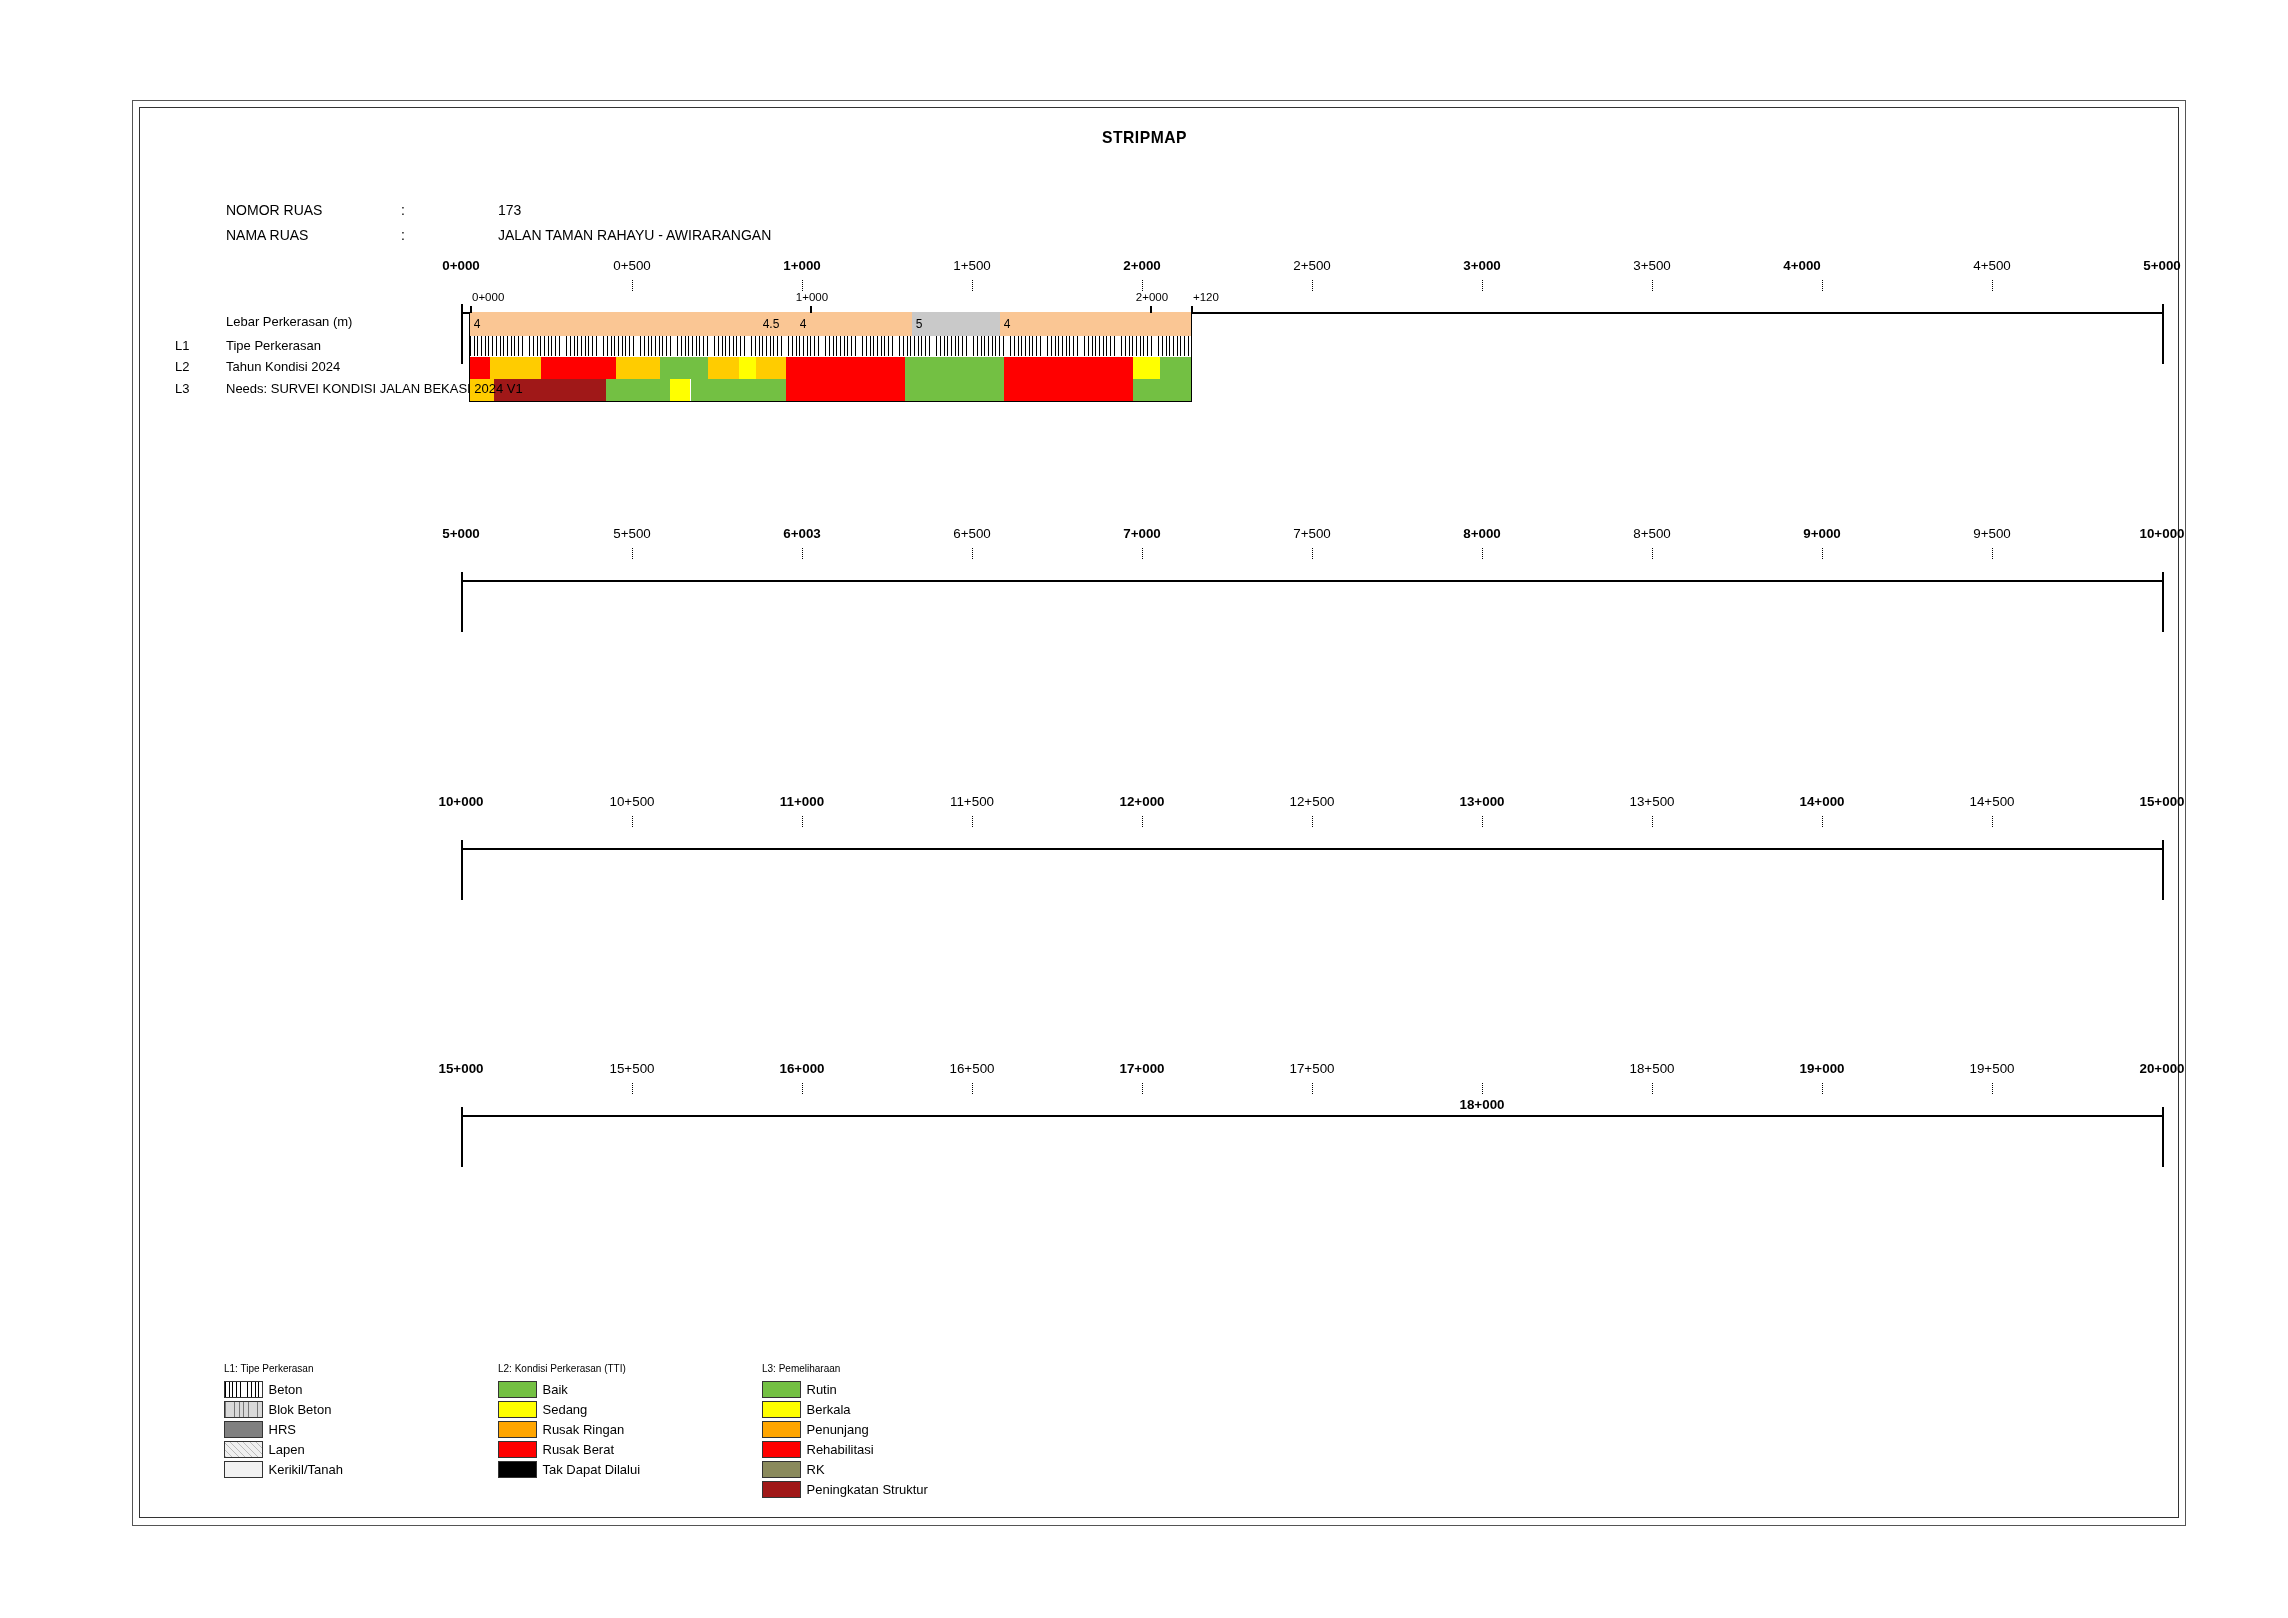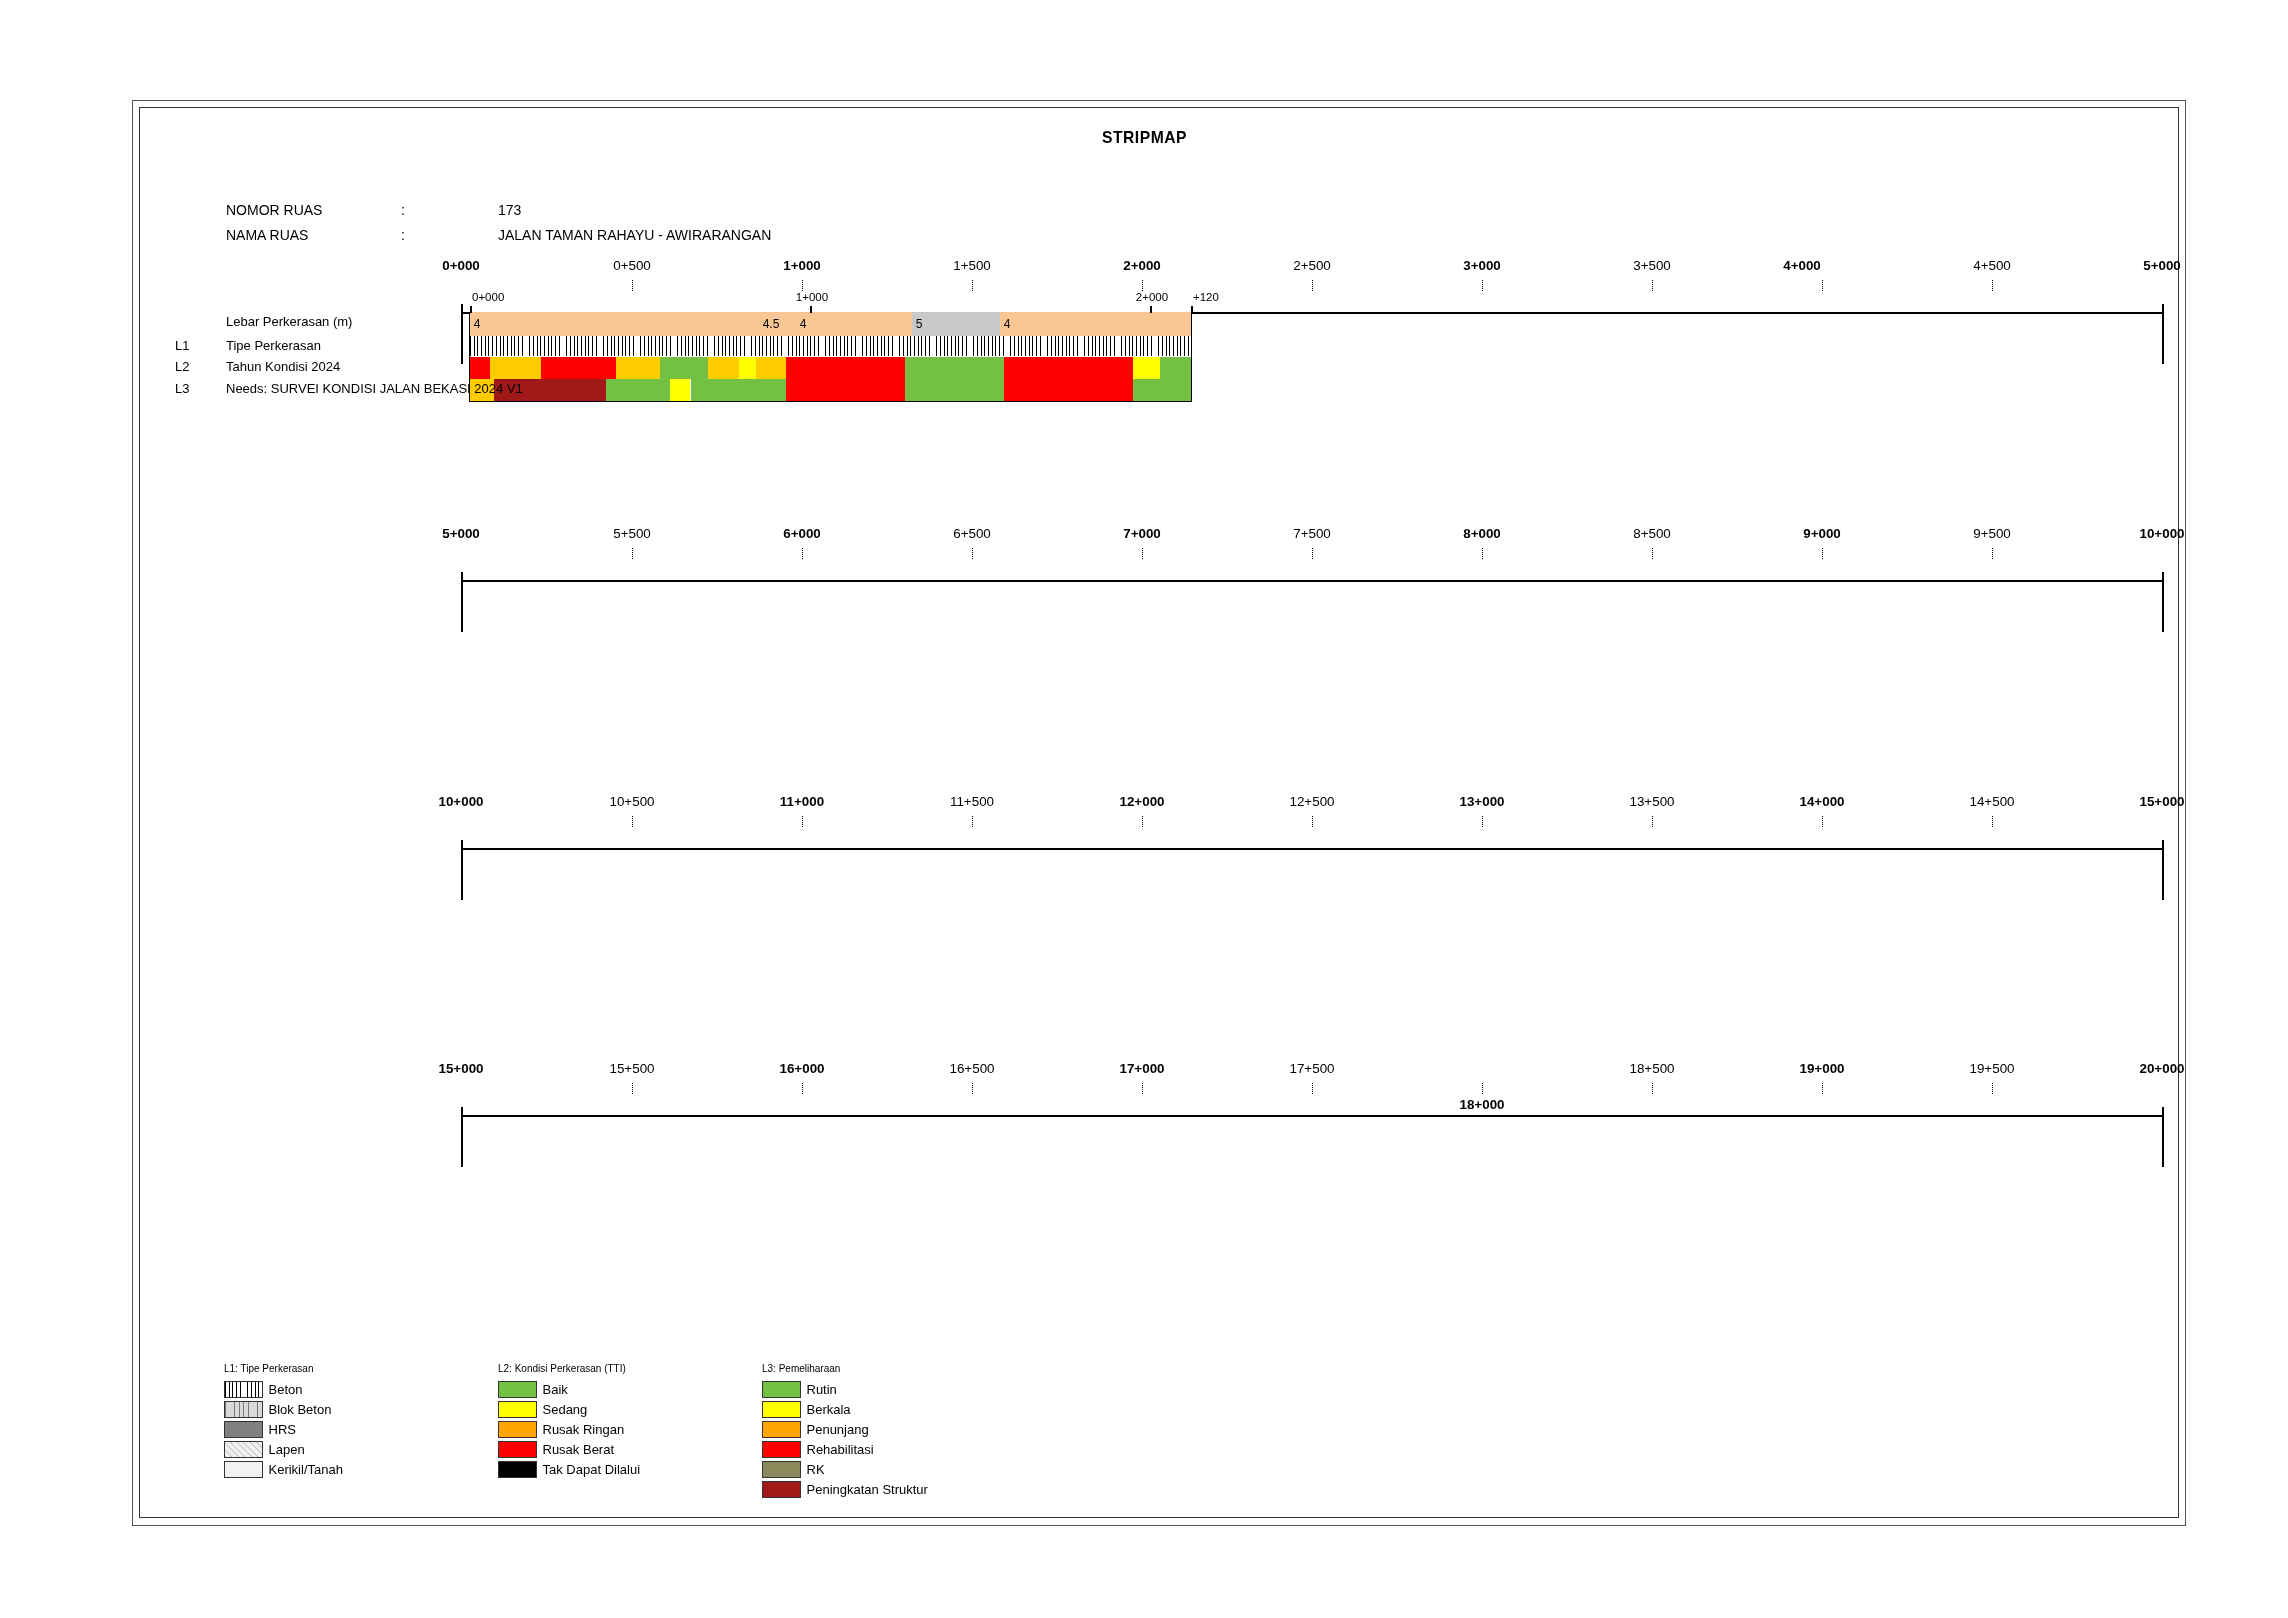--- a/index.html
+++ b/index.html
@@ -263,21 +263,21 @@
       <div class="rowlabel" style="left: 226px; top: 80px;">Tipe Perkerasan</div>
       <div class="lcode" style="left: 175px; top: 80px;">L1</div>
       <div class="rowlabel" style="left: 226px; top: 101px;">Tahun Kondisi 2024</div>
       <div class="lcode" style="left: 175px; top: 101px;">L2</div>
       <div class="rowlabel" style="left: 226px; top: 123px;">Needs: SURVEI KONDISI JALAN BEKASI 2024 V1</div>
       <div class="lcode" style="left: 175px; top: 123px;">L3</div>
     </div>
     <div class="band" style="top: 526px; left: 0px;">
       <div class="axis-lab major" style="left: 461px; top: 0px;">5+000</div>
       <div class="axis-lab" style="left: 632px; top: 0px;">5+500</div>
-      <div class="axis-lab major" style="left: 802px; top: 0px;">6+000</div>
+      <div class="axis-lab major" style="left: 802px; top: 0px;">6+003</div>
       <div class="axis-lab" style="left: 972px; top: 0px;">6+500</div>
       <div class="axis-lab major" style="left: 1142px; top: 0px;">7+000</div>
       <div class="axis-lab" style="left: 1312px; top: 0px;">7+500</div>
       <div class="axis-lab major" style="left: 1482px; top: 0px;">8+000</div>
       <div class="axis-lab" style="left: 1652px; top: 0px;">8+500</div>
       <div class="axis-lab major" style="left: 1822px; top: 0px;">9+000</div>
       <div class="axis-lab" style="left: 1992px; top: 0px;">9+500</div>
       <div class="axis-lab major" style="left: 2162px; top: 0px;">10+000</div>
       <div class="tick dotted" style="left: 632px; top: 22px;"></div>
       <div class="tick dotted" style="left: 802px; top: 22px;"></div>

